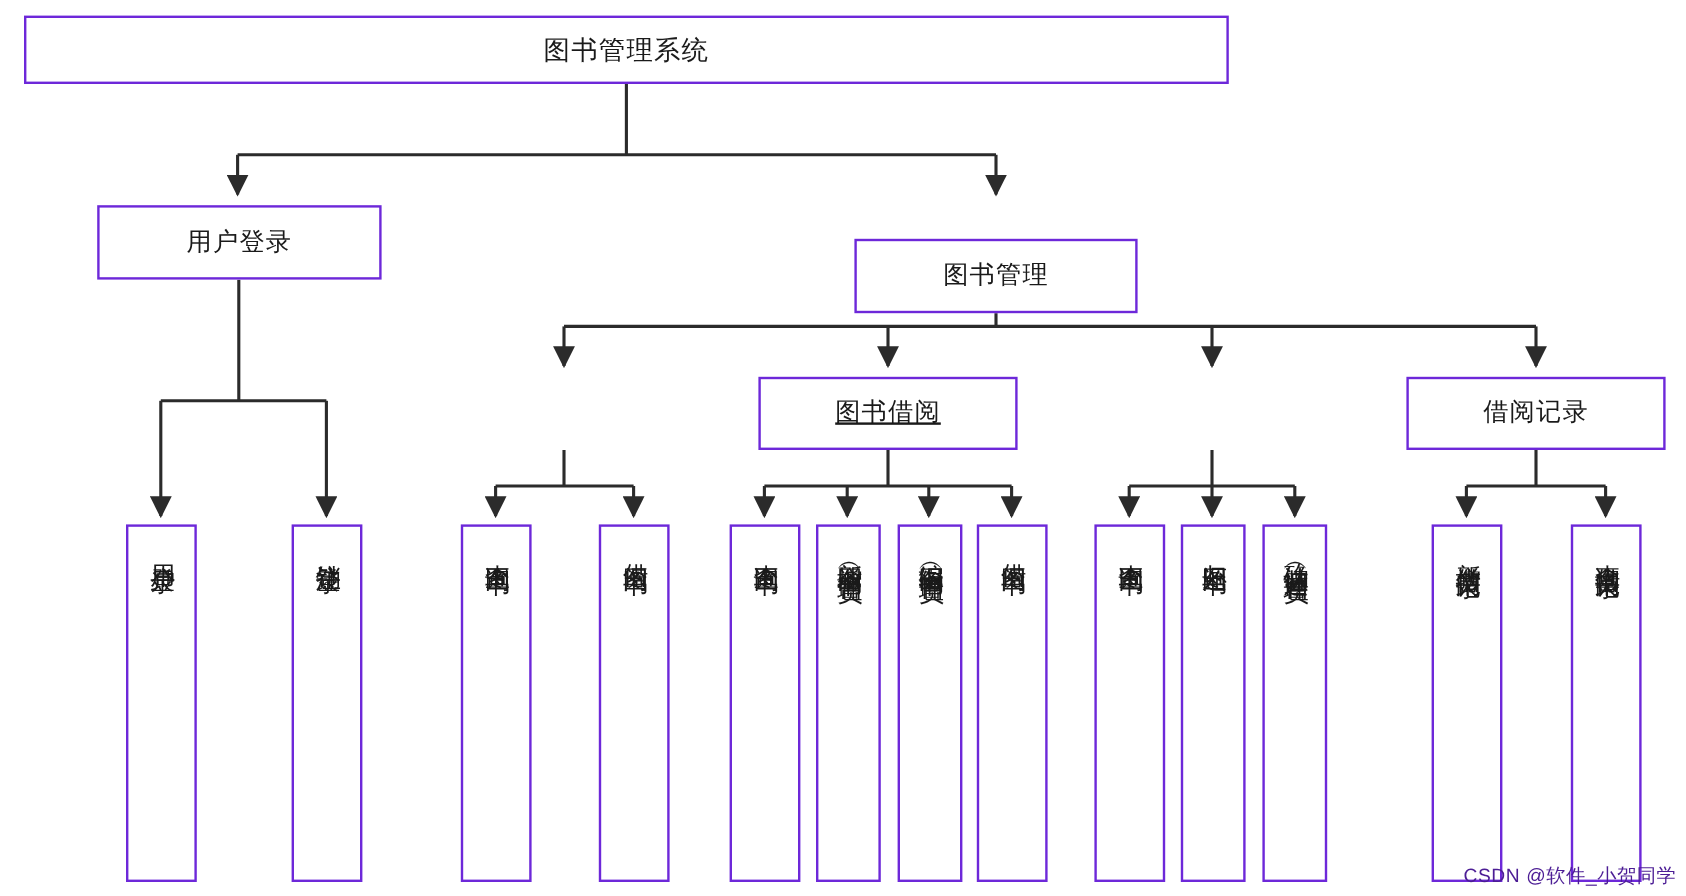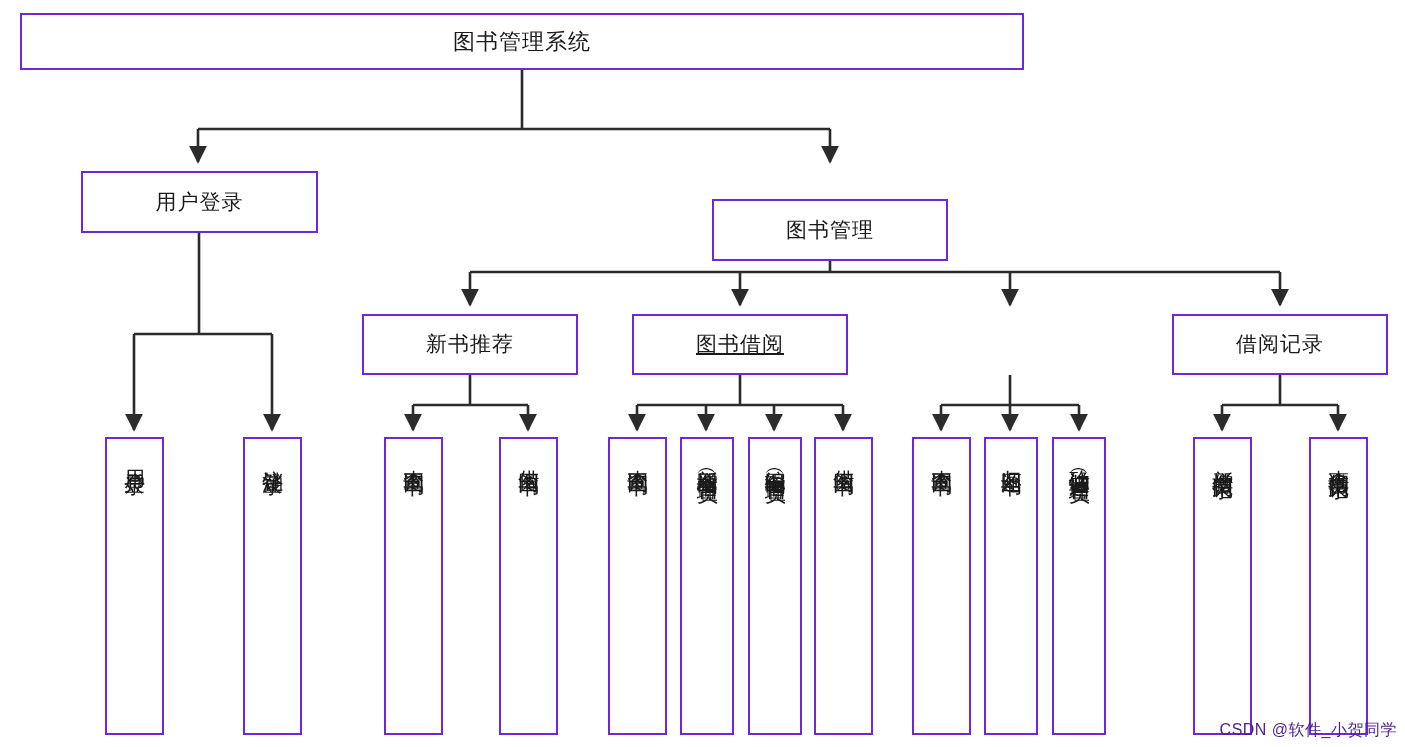--- a/index.html
+++ b/index.html
@@ -127,23 +127,20 @@
   </div>
 
   <div class="node" style="left:81px; top:171px; width:237px; height:62px;">
     <span class="node-label">用户登录</span>
   </div>
 
   <div class="node" style="left:712px; top:183px; width:236px; height:62px;margin-top:16px;">
     <span class="node-label">图书管理</span>
   </div>
 
-  <div class="node" style="left:362px; top:314px; width:216px; height:61px;">
-    <span class="node-label">新书推荐</span>
-  </div>
 
   <div class="node" style="left:632px; top:314px; width:216px; height:61px;text-decoration:underline;">
     <span class="node-label">图书借阅</span>
   </div>
 
 
   <div class="node" style="left:1172px; top:314px; width:216px; height:61px;">
     <span class="node-label">借阅记录</span>
   </div>
 

